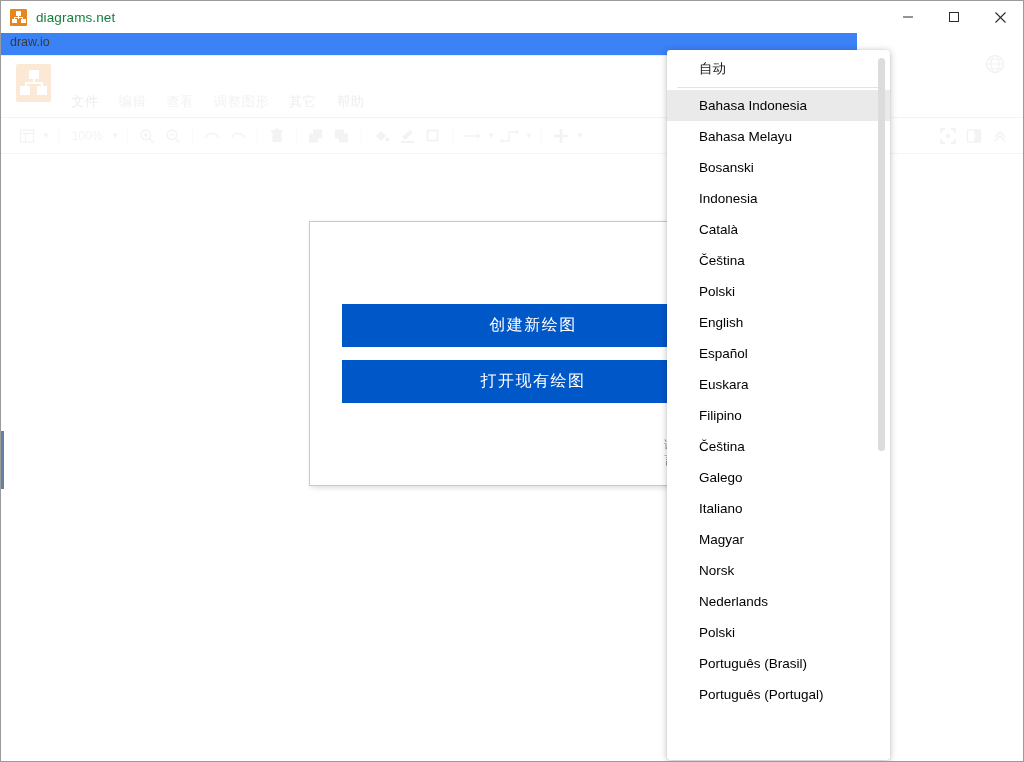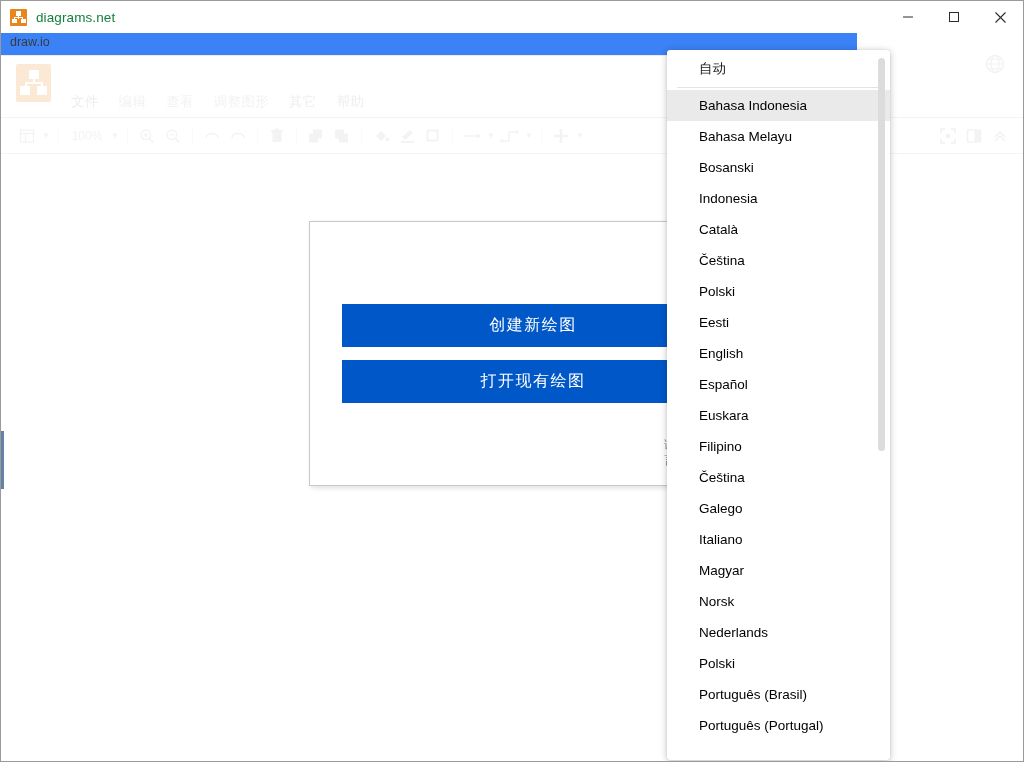--- a/index.html
+++ b/index.html
@@ -513,21 +513,20 @@
     <div class="lang-auto">自动</div>
     <div class="lang-divider"></div>
     <div class="lang-list">
       <div class="lang-item highlight">Bahasa Indonesia</div>
       <div class="lang-item">Bahasa Melayu</div>
       <div class="lang-item">Bosanski</div>
       <div class="lang-item">Indonesia</div>
       <div class="lang-item">Català</div>
       <div class="lang-item">Čeština</div>
       <div class="lang-item">Polski</div>
-      <div class="lang-item">Eesti</div>
       <div class="lang-item">English</div>
       <div class="lang-item">Español</div>
       <div class="lang-item">Euskara</div>
       <div class="lang-item">Filipino</div>
       <div class="lang-item">Čeština</div>
       <div class="lang-item">Galego</div>
       <div class="lang-item">Italiano</div>
       <div class="lang-item">Magyar</div>
       <div class="lang-item">Norsk</div>
       <div class="lang-item">Nederlands</div>

